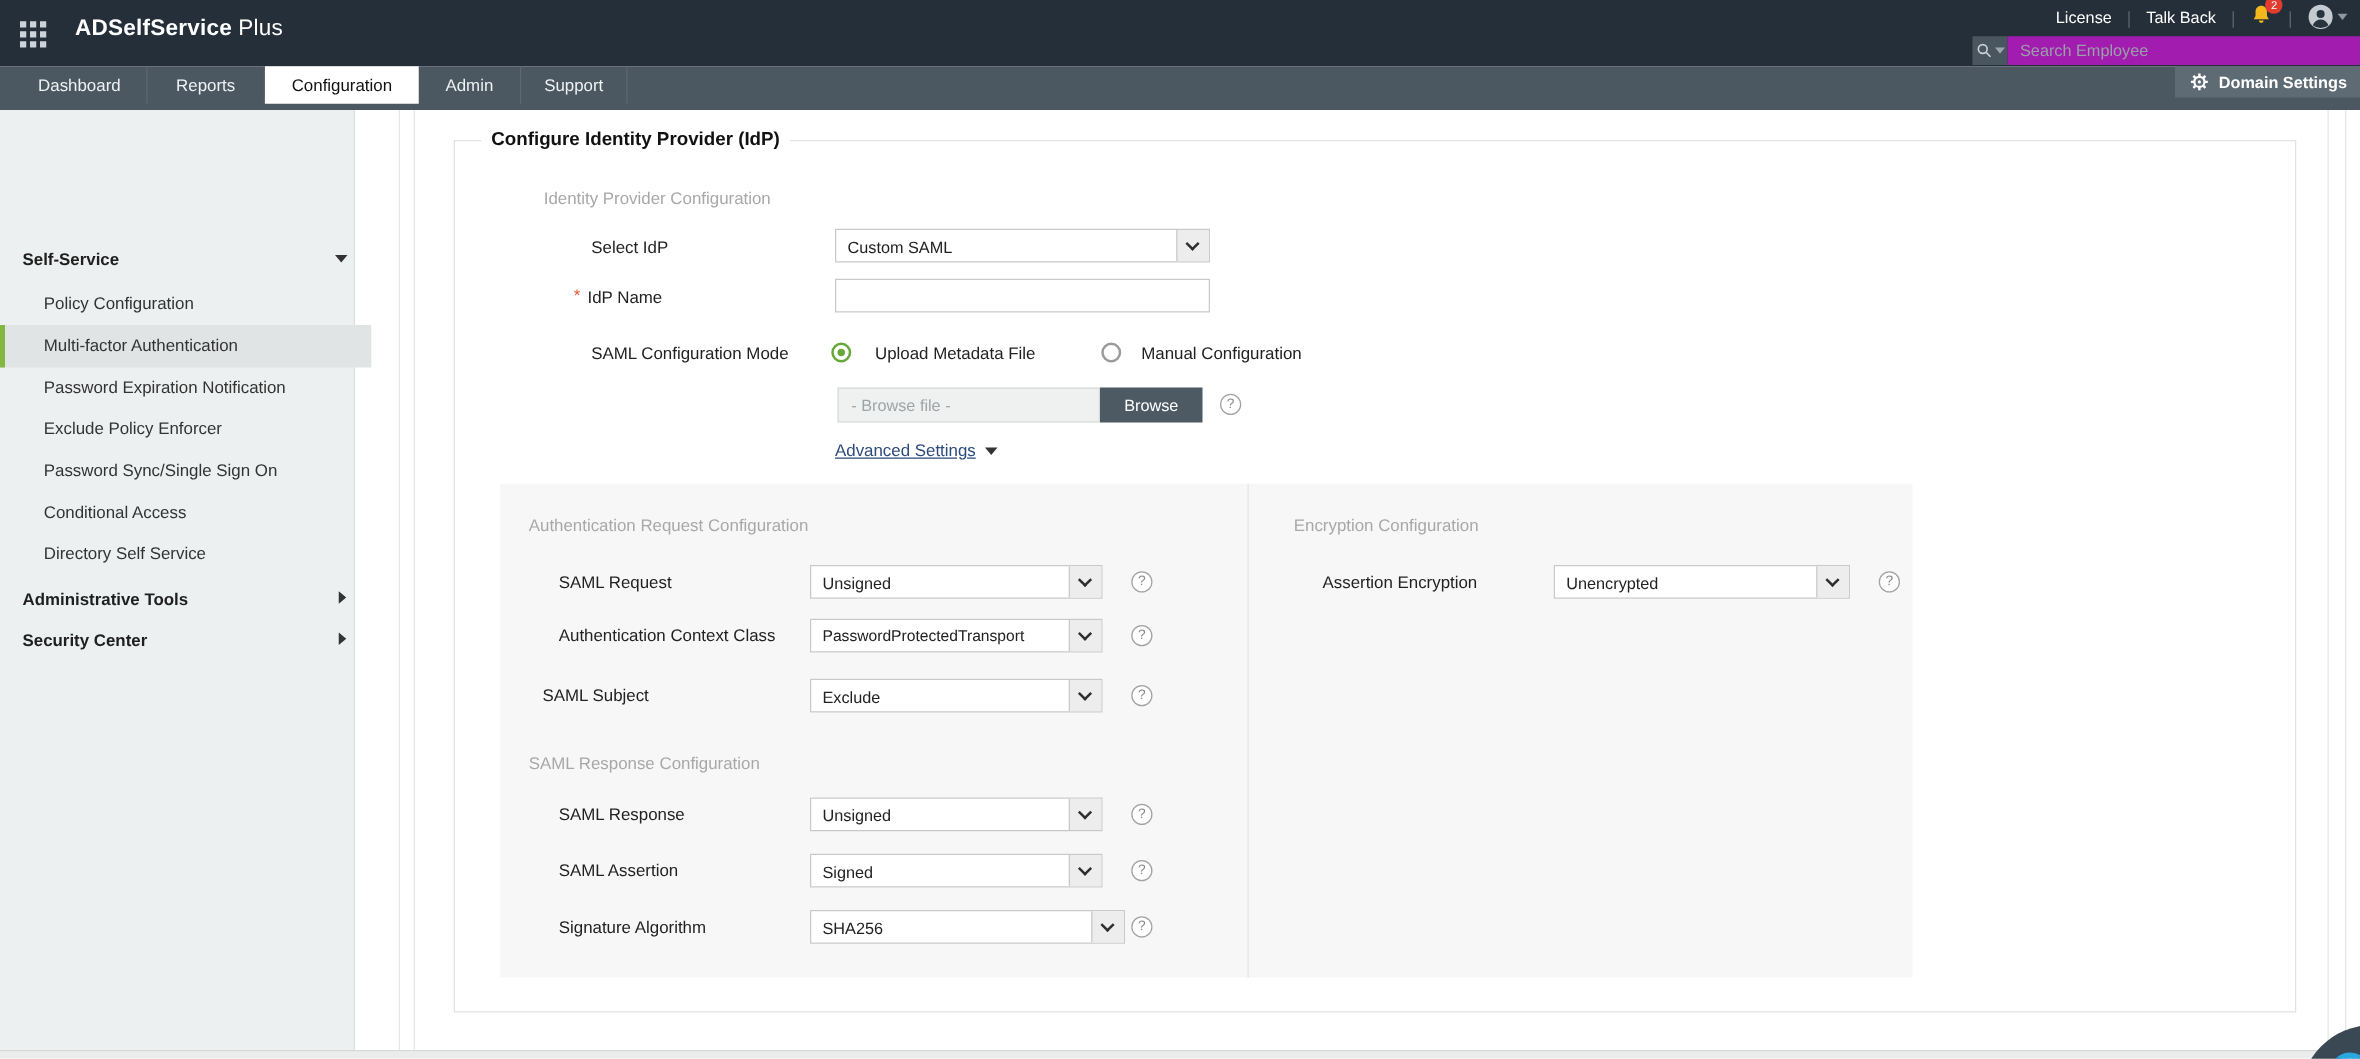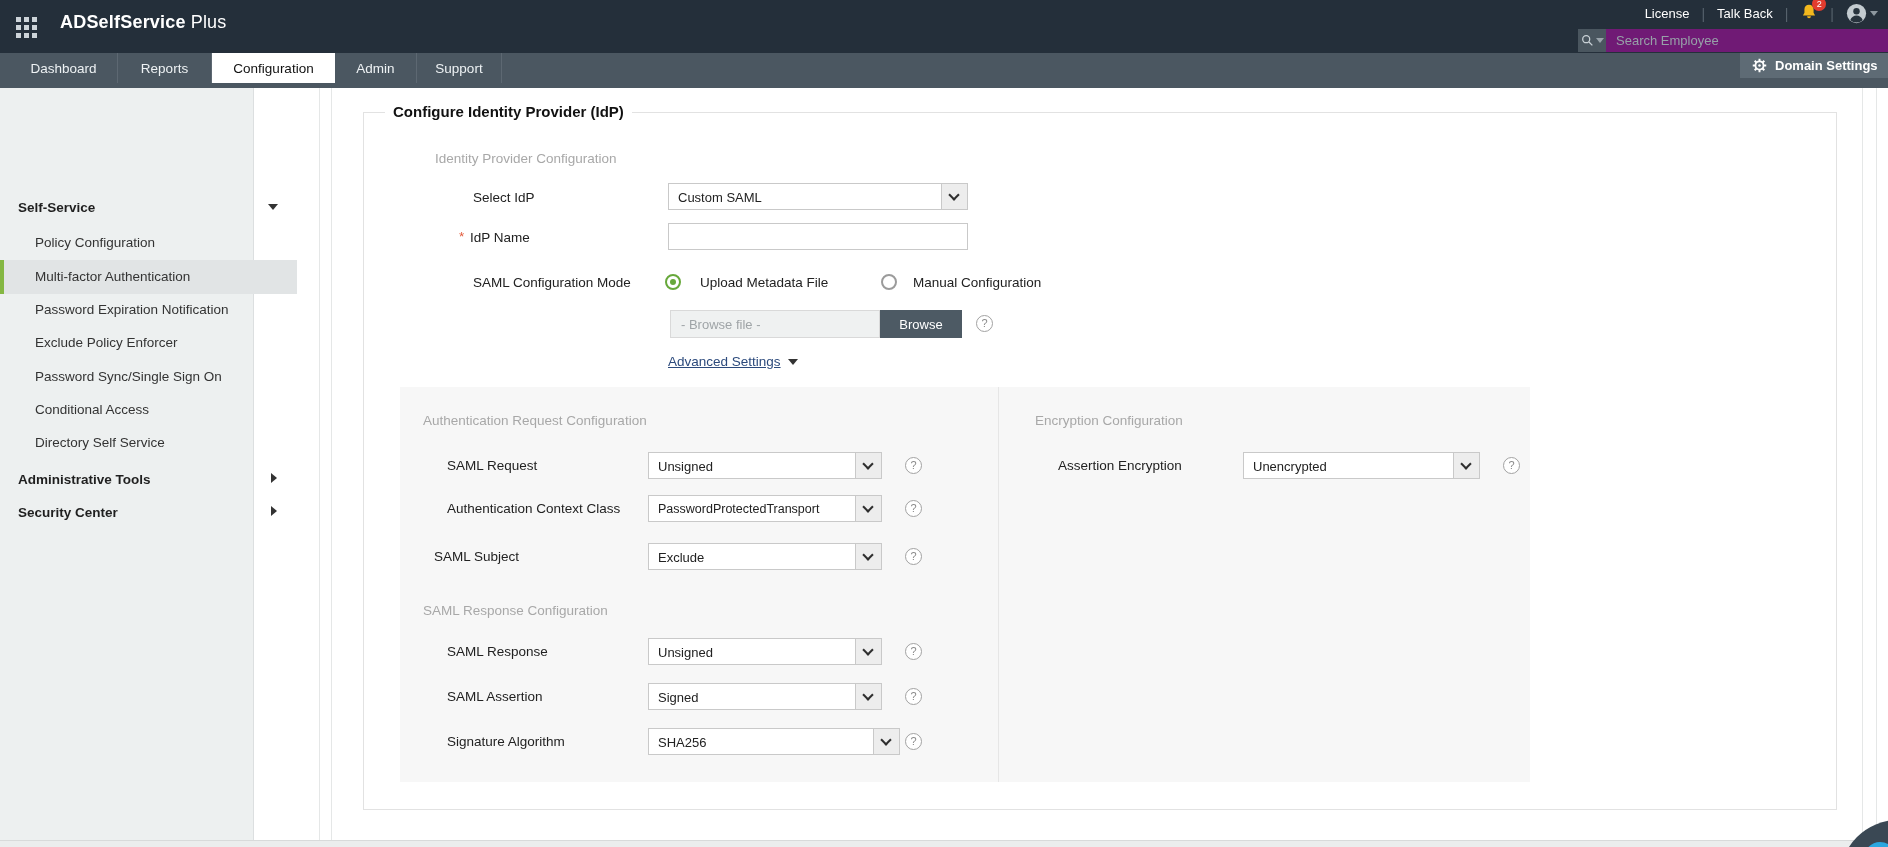--- a/index.html
+++ b/index.html
@@ -21,32 +21,32 @@
   .sw-red { width:20px; height:16px; left:0px; top:2px; border-top-color:#d8542e; transform:rotate(-14deg); }
   .toprow { top:0; right:10px; height:27px; display:flex; align-items:center; gap:12px; color:#fff; font-size:13px; }
   .toplink { cursor:pointer; }
   .topsep { color:#56626c; font-size:14px; }
   .badge { position:absolute; right:-8px; top:-6px; min-width:14px; height:14px; background:#e23c2e; border-radius:8px; color:#fff; font-size:9px; line-height:14px; text-align:center; padding:0 3px; }
   .bellwrap { position:relative; cursor:pointer; }
   .avatar { position:relative; cursor:pointer; display:flex; align-items:center; gap:3px; }
   .caret-sm { width:0; height:0; border-left:4px solid transparent; border-right:4px solid transparent; border-top:5px solid #8d979f; }
   .searchbox { top:29px; right:0; width:310px; height:23px; display:flex; }
   .search-iconcell { width:28px; height:23px; background:#4a565f; display:flex; align-items:center; justify-content:center; gap:2px; cursor:pointer; }
-  .search-field { flex:1; background:#701a75; border:0; outline:0; color:#cfd6da; font-size:13px; padding:0 10px; font-family:"Liberation Sans",sans-serif; }
+  .search-field { flex:1; background:#a21caf; border:0; outline:0; color:#cfd6da; font-size:13px; padding:0 10px; font-family:"Liberation Sans",sans-serif; }
   .search-field::placeholder { color:#97a1a8; }
 
   
   .tabbar { left:0; top:53px; width:1888px; height:35px; background:#4b5761; }
   .tabs { position:absolute; left:10px; top:0; height:35px; display:flex; }
   .tab { height:30px; display:flex; align-items:center; justify-content:center; color:#eef2f4; font-size:13.5px; cursor:pointer; border-right:1px solid #5d6872; padding:0 0; }
   .tab.active { background:#fff; color:#111; border-right:none; }
   .domainbtn { position:absolute; right:0; top:0; width:148px; height:25px; background:#5e6b75; color:#fff; font-size:13px; font-weight:bold; display:flex; align-items:center; gap:8px; padding-left:12px; cursor:pointer; }
 
   
-  .sidebar { left:0; top:88px; width:254px; height:752px; background:#edf0f0; border-right:1px solid #dcdfe0; }
+  .sidebar { left:0; top:88px; width:284px; height:752px; background:#edf0f0; border-right:1px solid #dcdfe0; }
   .side-h { position:absolute; left:18px; font-size:13.5px; font-weight:bold; color:#1f1f1f; cursor:pointer; }
   .side-i { position:absolute; left:35px; font-size:13.5px; color:#333; cursor:pointer; white-space:nowrap; }
   .sel-band { position:absolute; left:0; top:172px; width:297px; height:34px; background:#e1e4e5; border-left:4px solid #84b742; }
   .tri-down { position:absolute; width:0; height:0; border-left:5px solid transparent; border-right:5px solid transparent; border-top:6px solid #333; }
   .tri-right { position:absolute; width:0; height:0; border-top:5px solid transparent; border-bottom:5px solid transparent; border-left:6px solid #333; }
 
   .vline { width:1px; background:#e5e7e7; top:88px; height:752px; }
   .bottomstrip { left:0; top:840px; width:1888px; height:7px; background:#ebeded; border-top:1px solid #d8dada; }
 
   

